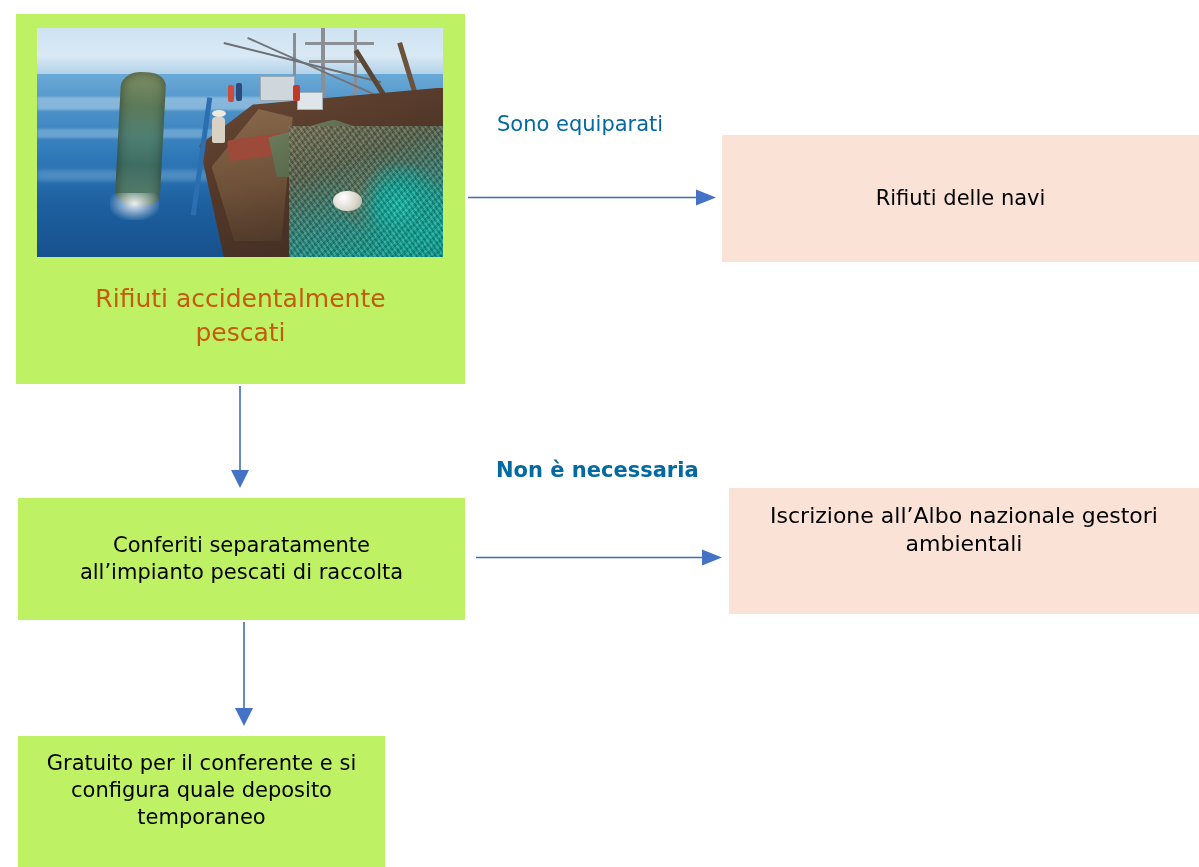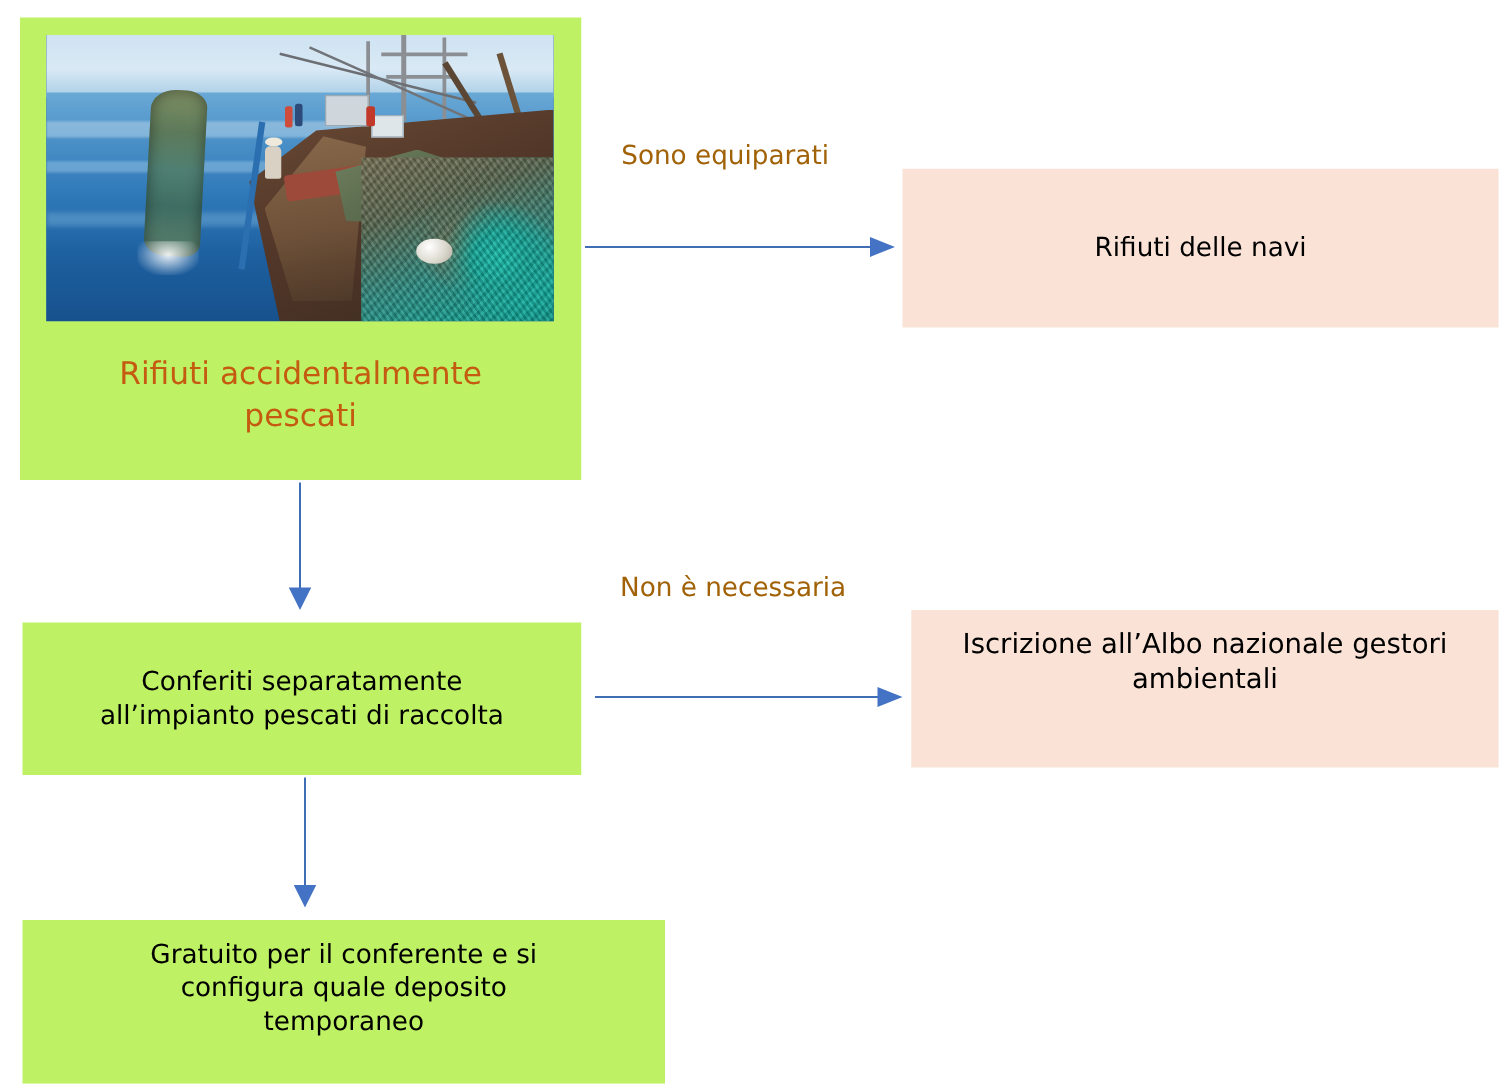--- a/index.html
+++ b/index.html
@@ -176,45 +176,45 @@
     left: 18px; top: 498px; width: 447px; height: 122px;
     font-size: 21px; color: #000000;
   }
   #node-register {
     left: 729px; top: 488px; width: 470px; height: 126px;
     font-size: 22px; color: #000000;
     align-items: flex-start;
     padding-top: 14px;
   }
   #node-free-deposit {
-    left: 18px; top: 736px; width: 514px; height: 131px;
+    left: 18px; top: 736px; width: 367px; height: 131px;
     font-size: 21px; color: #000000;
     align-items: flex-start;
     padding-top: 14px;
   }
 
   
   .arrow-svg {
     position: absolute;
     overflow: visible;
   }
   #arrow-h-1 { left: 466px; top: 186px; width: 252px; height: 24px; }
   #arrow-h-2 { left: 474px; top: 546px; width: 250px; height: 24px; }
   #arrow-v-1 { left: 226px; top: 384px; width: 28px; height: 106px; }
   #arrow-v-2 { left: 230px; top: 620px; width: 28px; height: 108px; }
 
   
   .edge-label {
     position: absolute;
-    color: #a16207;
+    color: #0369a1;
     font-size: 21px;
     white-space: nowrap;
   }
   #label-sono-equiparati { left: 497px; top: 112px; }
-  #label-non-necessaria  { left: 496px; top: 458px; }
+  #label-non-necessaria  { left: 496px; top: 458px; font-weight: bold; }
 </style>
 </head>
 <body>
 
 <div class="canvas">
 
   <div class="node node-blue" id="node-fished-waste">
 
     <div class="photo-frame">
       <div class="ph-sky"></div>

